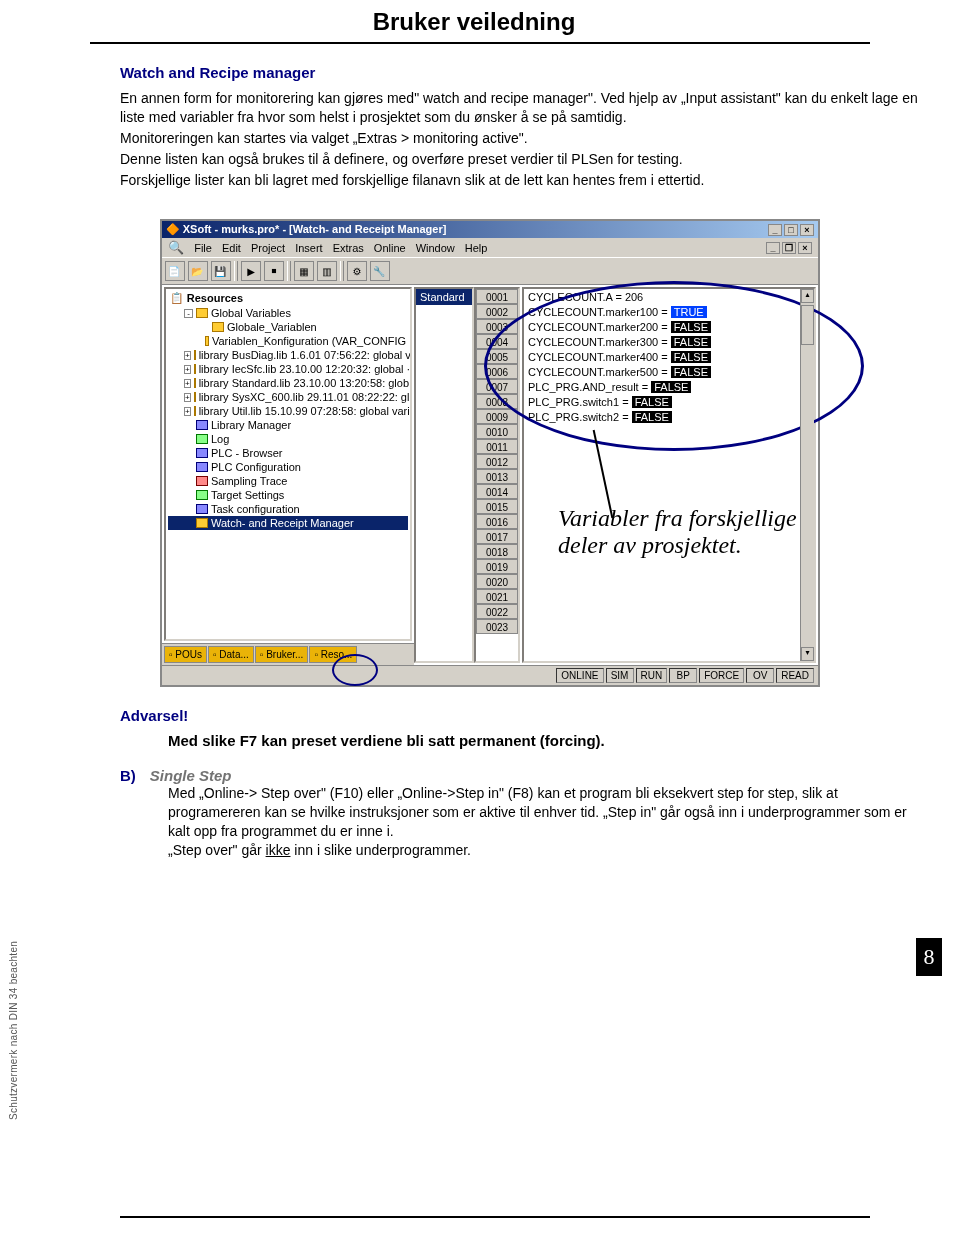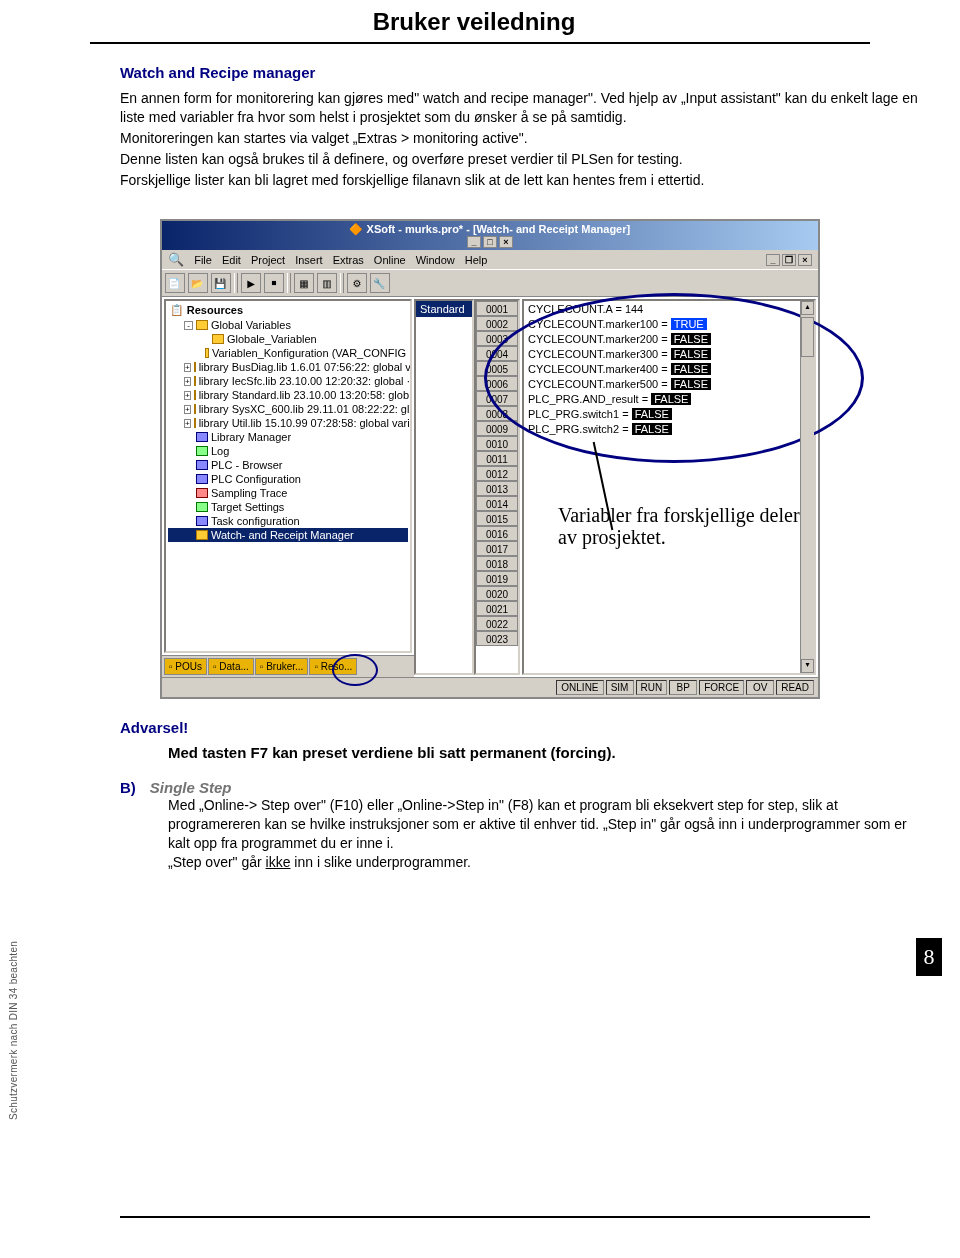--- a/index.html
+++ b/index.html
@@ -51,21 +51,20 @@
   }
   .titlebar {
     background: linear-gradient(to right, #0a246a, #a6caf0);
     color: #fff;
     padding: 2px 4px;
     display: flex;
     align-items: center;
     justify-content: space-between;
     font-size: 11px;
     font-weight: bold;
-    flex-direction: column;
   }
   .titlebar-icons { display:flex; gap:2px; }
   .winbtn {
     width: 14px; height: 12px;
     background: #d4d0c8; border: 1px solid #888;
     display:flex; align-items:center; justify-content:center;
     font-size:9px; font-weight:bold; color:#000;
   }
   .menubar {
     display: flex;
@@ -198,25 +197,26 @@
   }
   .pointer-line {
     position:absolute;
     width:2px; height:90px;
     background:#000;
     top:140px; left:78px;
     transform:rotate(-12deg);
   }
   .annotation {
     position:absolute;
-    top:203px; left:34px;
+    top:216px; left:34px;
     font-family: "Times New Roman", serif;
-    font-size:20px;
+    font-size:24px;
     line-height:1.1;
     background:rgba(255,255,255,0.0);
+    font-style:italic;
   }
   .statusbar {
     display:flex;
     justify-content:flex-end;
     align-items:center;
     padding:2px 4px;
     gap:2px;
     font-size:10px;
     border-top:1px solid #888;
     background:#d4d0c8;
@@ -485,21 +485,21 @@
             <div class="row-n">0018</div>
             <div class="row-n">0019</div>
             <div class="row-n">0020</div>
             <div class="row-n">0021</div>
             <div class="row-n">0022</div>
             <div class="row-n">0023</div>
           </div>
         <div class="valpane">
           <div class="ellipse"></div>
           <div id="val-body">
-              <div class="valline">CYCLECOUNT.A = 144</div>
+              <div class="valline">CYCLECOUNT.A = 206</div>
               <div class="valline">CYCLECOUNT.marker100 = <span class="inv t">TRUE</span></div>
               <div class="valline">CYCLECOUNT.marker200 = <span class="inv ">FALSE</span></div>
               <div class="valline">CYCLECOUNT.marker300 = <span class="inv ">FALSE</span></div>
               <div class="valline">CYCLECOUNT.marker400 = <span class="inv ">FALSE</span></div>
               <div class="valline">CYCLECOUNT.marker500 = <span class="inv ">FALSE</span></div>
               <div class="valline">PLC_PRG.AND_result = <span class="inv ">FALSE</span></div>
               <div class="valline">PLC_PRG.switch1 = <span class="inv ">FALSE</span></div>
               <div class="valline">PLC_PRG.switch2 = <span class="inv ">FALSE</span></div>
             </div>
           <div class="pointer-line"></div>
@@ -519,21 +519,21 @@
           <div class="sb-cell">BP</div>
           <div class="sb-cell">FORCE</div>
           <div class="sb-cell">OV</div>
           <div class="sb-cell">READ</div>
         </div>
     </div>
     <div class="circle-tool"></div>
   </div>
 
   <div class="warning">Advarsel!</div>
-  <div class="warning-txt">Med tasten F7 kan preset verdiene bli satt permanent (forcing).</div>
+  <div class="warning-txt">Med slike F7 kan preset verdiene bli satt permanent (forcing).</div>
 
   <div class="section-b">
     <div class="b-label">B)</div>
     <div class="b-title">Single Step</div>
   </div>
   <div class="b-text">Med „Online-&gt; Step over" (F10) eller „Online-&gt;Step in" (F8) kan et program bli eksekvert step for step, slik at programereren kan se hvilke instruksjoner som er aktive til enhver tid. „Step in" går også inn i underprogrammer som er kalt opp fra programmet du er inne i.</div>
   <div class="b-text">
     <span>„Step over" går </span><u>ikke</u><span> inn i slike underprogrammer.</span>
   </div>
 </div>

